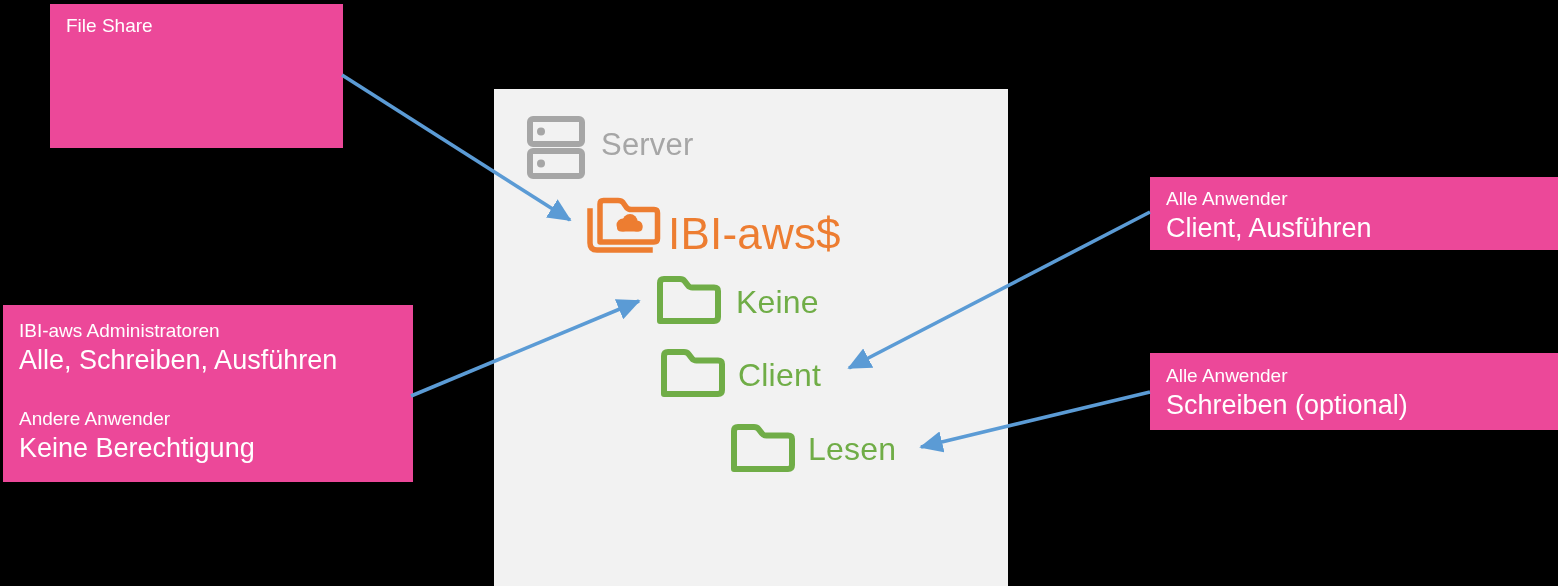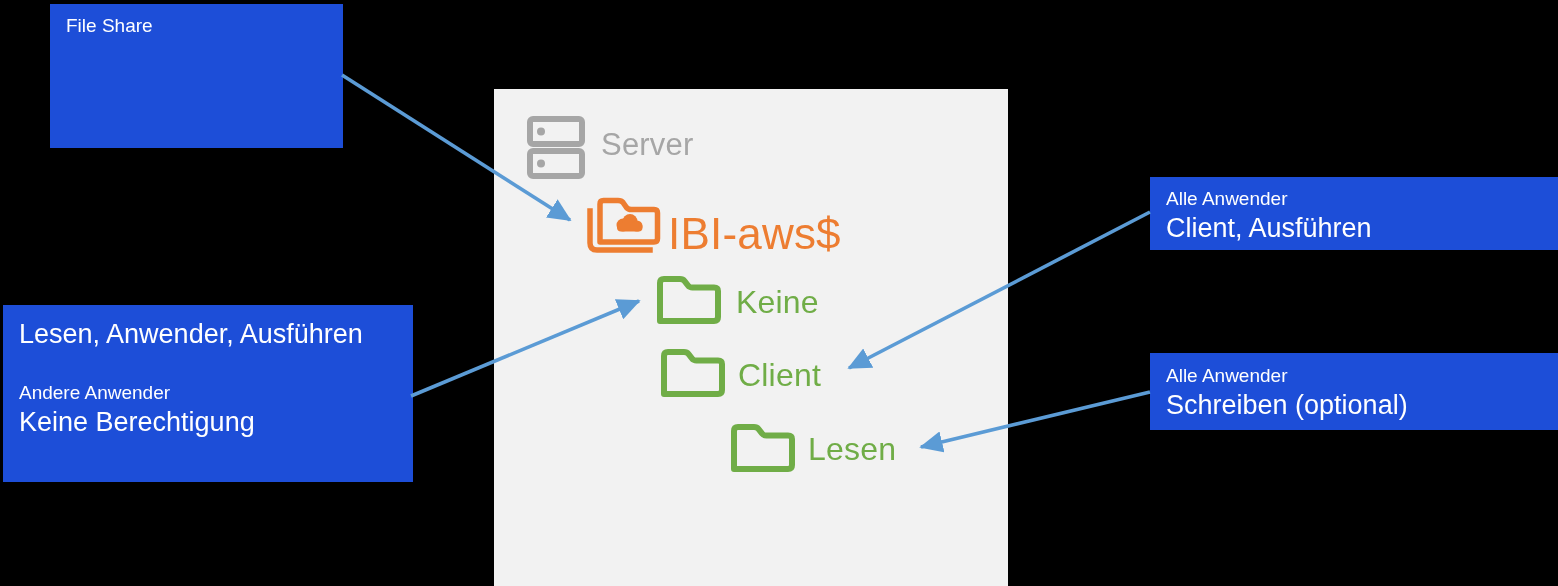--- a/index.html
+++ b/index.html
@@ -24,21 +24,21 @@
   .tree-label { white-space: nowrap; letter-spacing: 0.2px; }
   .server-label { left: 601px; top: 127px; font-size: 31px; color: #A6A6A6; }
   .share-label  { left: 668px; top: 209px; font-size: 44px; color: #ED7D31; }
   .folder-label { font-size: 32px; color: #70AD47; }
   .admin-label  { left: 736px; top: 284px; }
   .client-label { left: 738px; top: 357px; }
   .errors-label { left: 808px; top: 431px; }
 
   .callout {
     position: absolute;
-    background: #1d4ed8;
+    background: #ec4899;
     color: #FFFFFF;
   }
   .callout .co-title { font-size: 19px; line-height: 26px; }
   .callout .co-body  { font-size: 27px; line-height: 33px; white-space: pre-line; }
 
   .callout-file-share { left: 50px; top: 4px; width: 293px; height: 144px; padding: 9px 0 0 16px; }
   .callout-admin      { left: 3px; top: 305px; width: 410px; height: 177px; padding: 13px 0 0 16px; }
   .callout-admin .co-body { margin-bottom: 29px; }
   .callout-read  { left: 1150px; top: 177px; width: 408px; height: 73px; padding: 9px 0 0 16px; }
   .callout-write { left: 1150px; top: 353px; width: 408px; height: 77px; padding: 10px 0 0 16px; }
@@ -87,21 +87,22 @@
   <span class="abs tree-label share-label">IBI-aws$</span>
   <span class="abs tree-label folder-label admin-label">Keine</span>
   <span class="abs tree-label folder-label client-label">Client</span>
   <span class="abs tree-label folder-label errors-label">Lesen</span>
 
   <div class="callout callout-file-share">
     <div class="co-title">File Share</div>
   </div>
 
   <div class="callout callout-admin">
-    <div class="co-body">Lesen, Anwender, Ausführen</div>
+    <div class="co-title">IBI-aws Administratoren</div>
+    <div class="co-body">Alle, Schreiben, Ausführen</div>
     <div class="co-title">Andere Anwender</div>
     <div class="co-body">Keine Berechtigung</div>
   </div>
 
   <div class="callout callout-read">
     <div class="co-title">Alle Anwender</div>
     <div class="co-body">Client, Ausführen</div>
   </div>
 
   <div class="callout callout-write">

